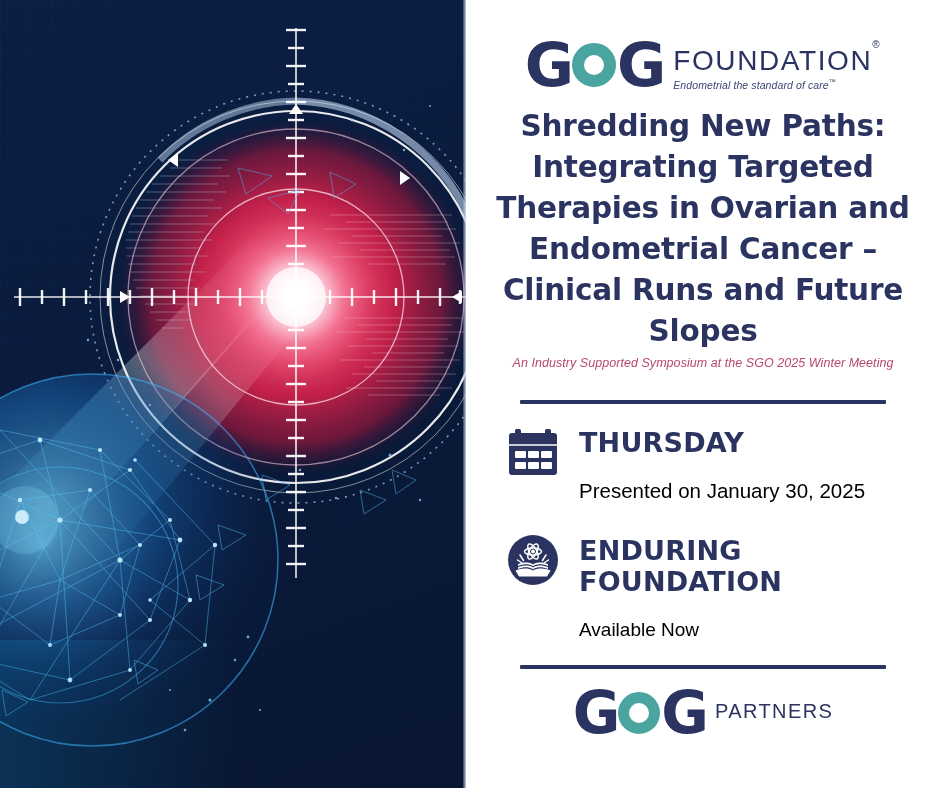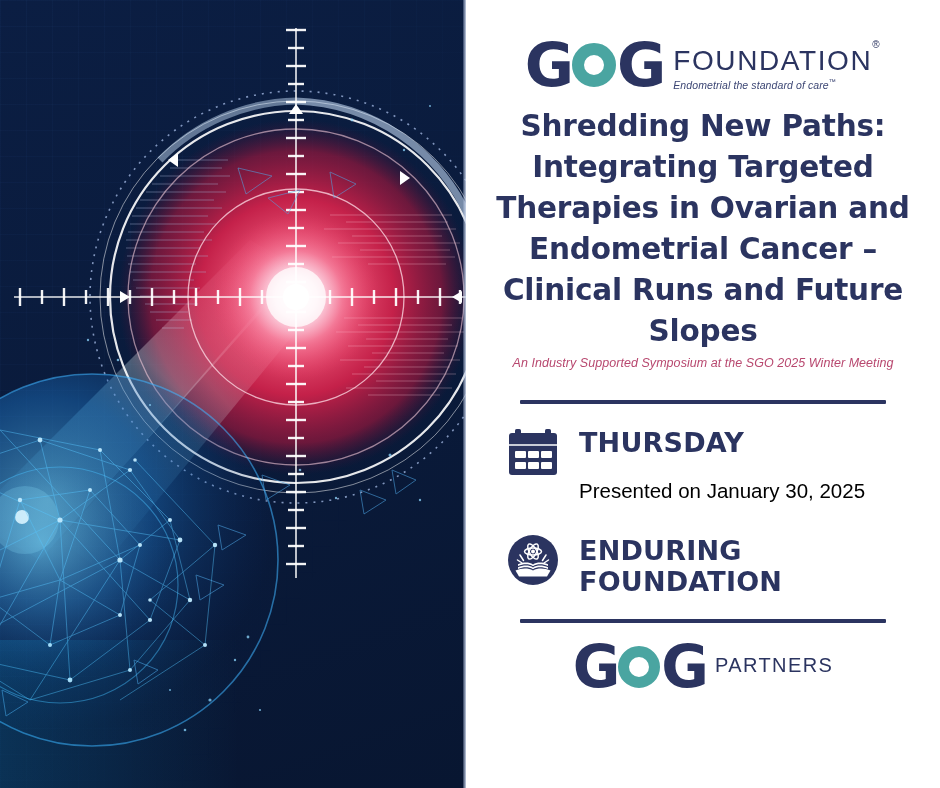--- a/index.html
+++ b/index.html
@@ -447,20 +447,21 @@
               <path d="M26 33.5 C 22 30.8 16 31.2 11 33.2 L 11 34.9 C 16 32.9 22 32.5 26 35.2 Z"></path>
               <path d="M26 33.5 C 30 30.8 36 31.2 41 33.2 L 41 34.9 C 36 32.9 30 32.5 26 35.2 Z"></path>
               <path d="M26 36.6 C 21 33.6 14 34.2 8.5 36.6 L 12 42.5 L 26 42.5 Z"></path>
               <path d="M26 36.6 C 31 33.6 38 34.2 43.5 36.6 L 40 42.5 L 26 42.5 Z"></path>
             </g>
           </svg>
         </div>
         <div class="info-text">
           <div class="info-head">ENDURING</div>
           <div class="info-head">FOUNDATION</div>
+          <div class="info-sub small">Available Now</div>
         </div>
       </div>
 
     </div>
 
     <div class="rule rule-bottom"></div>
 
     <div class="partners">
       <div class="brand-gog">
         <span class="brand-letter">G</span>

